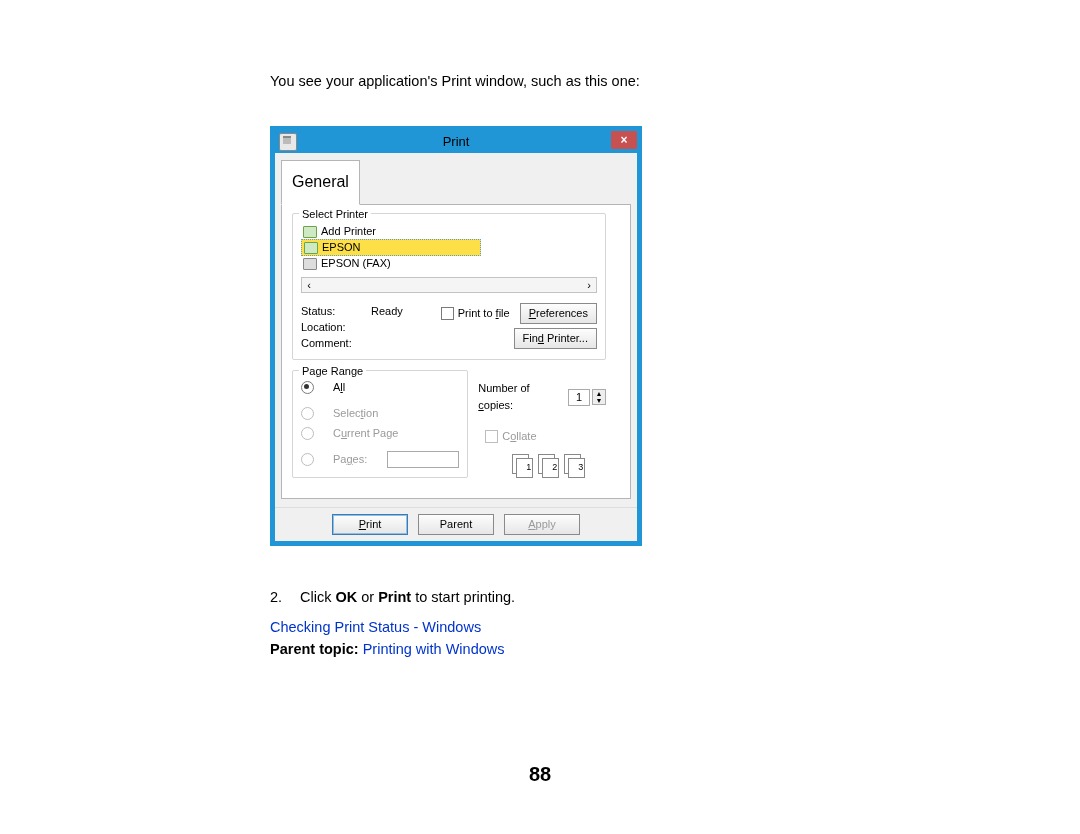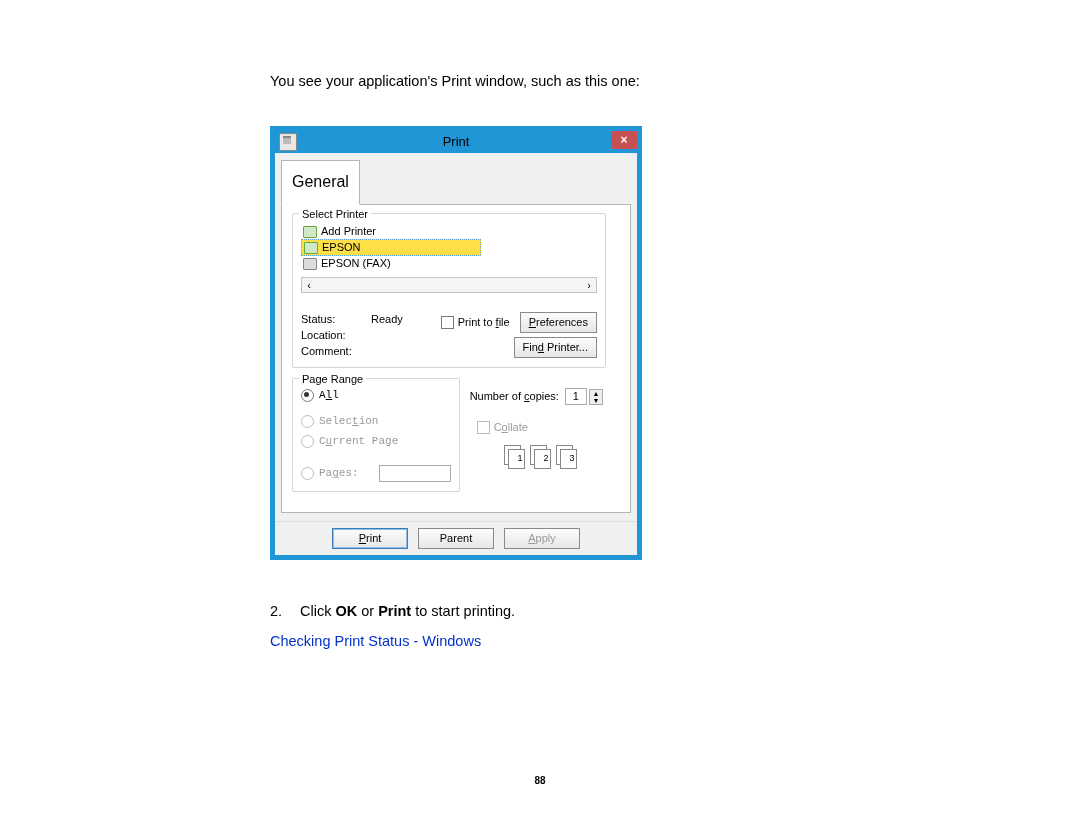--- a/index.html
+++ b/index.html
@@ -134,22 +134,22 @@
     background: #f5f5f5;
   }
   .hscroll .arrow {
     width: 14px; text-align: center;
     cursor: default;
   }
   .hscroll .track { flex: 1; }
   .status-row {
     display: flex;
     justify-content: space-between;
-    align-items: center;
-    margin-top: 18px;
+    align-items: flex-start;
+    margin-top: 10px;
     font-size: 11px;
   }
   .status-left { line-height: 16px; }
   .status-left div { display: flex; gap: 22px; }
   .status-left .lab { width: 48px; }
   .status-right { display: flex; flex-direction: column; gap: 4px; align-items: flex-end; }
   .checkbox { display: inline-flex; align-items: center; gap: 4px; }
   .checkbox .box {
     width: 11px; height: 11px;
     border: 1px solid #7a7a7a;
@@ -159,21 +159,21 @@
     border: 1px solid #8a8a8a;
     background: linear-gradient(#fdfdfd, #e6e6e6);
     padding: 1px 8px;
     font-size: 11px;
     min-width: 58px;
     text-align: center;
   }
   .btn.default { border-color: #3d7bb5; box-shadow: 0 0 0 1px #8fbfe6 inset; }
   .two-col { display: flex; gap: 10px; }
   .col { flex: 1; }
-  .radio { display: inline-flex; align-items: center; gap: 5px; margin-right: 12px; font-family: Liberation Mono, monospace; }
+  .radio { display: inline-flex; align-items: center; gap: 19px; margin-right: 12px; }
   .radio .dot {
     width: 11px; height: 11px; border: 1px solid #7a7a7a; border-radius: 50%; background: #fff; position: relative;
   }
   .radio.checked .dot::after {
     content: ""; position: absolute; left: 2px; top: 2px; width: 5px; height: 5px; border-radius: 50%; background: #333;
   }
   .radio.disabled { color: #9a9a9a; }
   .radio.disabled .dot { border-color: #bdbdbd; }
   .chk.disabled { color: #9a9a9a; margin-left: 7px; }
   .chk.disabled .box { border-color: #bdbdbd; }
@@ -206,21 +206,21 @@
     margin-bottom: 8px;
   }
   .step .num { width: 30px; }
   .link { color: #0033cc; }
   .boldlabel { font-weight: bold; }
   .pagenum {
     position: absolute;
     bottom: 48px;
     left: 0; right: 0;
     text-align: center;
-    font-size: 10px;
+    font-size: 20px;
     font-weight: bold;
   }
 </style>
 </head>
 <body>
 
 <div class="page">
   <div class="intro">You see your application's Print window, such as this one:</div>
 
   <div class="dialog-wrap">
@@ -295,21 +295,21 @@
             <div style="margin-top:6px;">
               <label class="radio disabled">
                 <span class="dot"></span>
                 <span><span>Selec</span><span class="u">t</span><span>ion</span></span>
               </label>
               <label class="radio disabled">
                 <span class="dot"></span>
                 <span><span>C</span><span class="u">u</span><span>rrent Page</span></span>
               </label>
             </div>
-            <div style="margin-top:12px;display:flex;align-items:center;gap:8px;">
+            <div style="margin-top:6px;display:flex;align-items:center;gap:8px;">
               <label class="radio disabled">
                 <span class="dot"></span>
                 <span><span>Pa</span><span class="u">g</span><span>es:</span></span>
               </label>
               <div class="txtfield"></div>
             </div>
           </div>
 
           <div class="col" style="padding-top:10px;">
             <div style="display:flex;align-items:center;gap:6px;">
@@ -355,15 +355,20 @@
   </div>
 
   <div class="step">
     <div class="num">2.</div>
     <div>
       <span>Click </span><span class="boldlabel">OK</span><span> or </span><span class="boldlabel">Print</span><span> to start printing.</span>
     </div>
   </div>
 
   <div><a class="link">Checking Print Status - Windows</a></div>
+  <div>
+    <span class="boldlabel">Parent topic:</span>
+    <span> </span>
+    <a class="link">Printing with Windows</a>
+  </div>
 </div>
 
 <div class="pagenum">88</div>
 
 </body></html>

